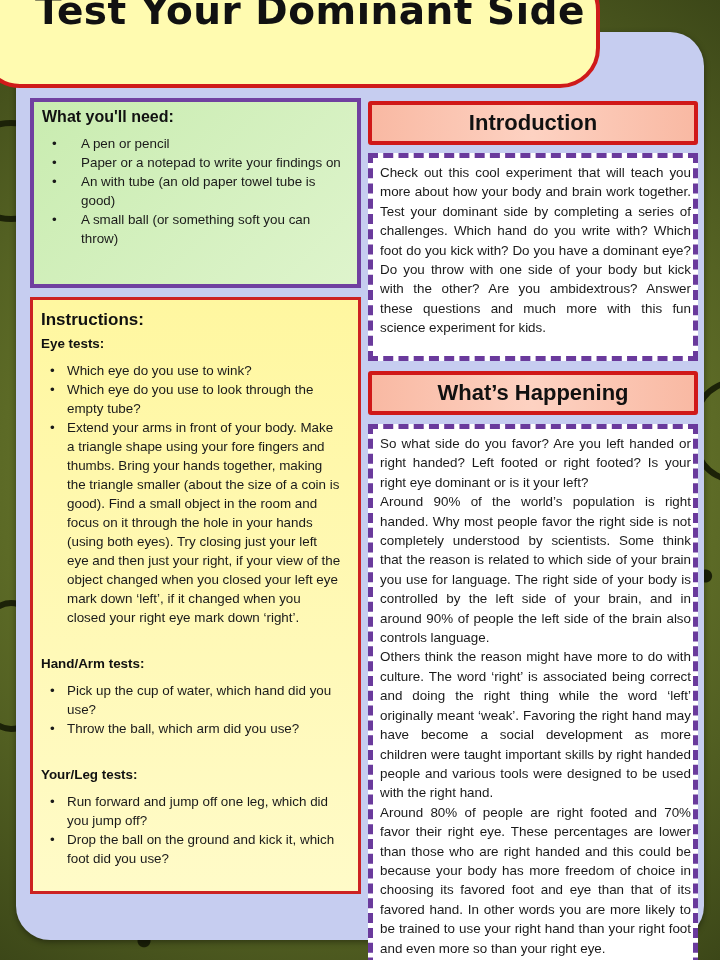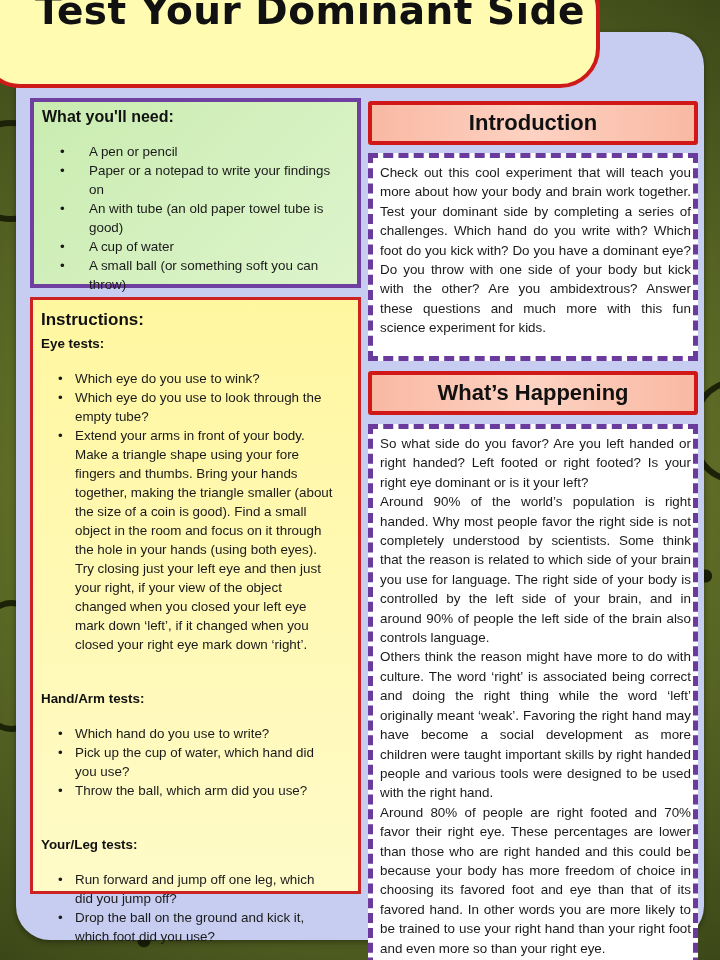--- a/index.html
+++ b/index.html
@@ -39,21 +39,21 @@
       font-size: 39px; color: #111; white-space: nowrap; letter-spacing: 0.5px;
     }
 
     .needs-box {
       position: absolute; left: 30px; top: 98px; width: 331px; height: 190px;
       box-sizing: border-box; border: 4px solid #7040a0;
       background: linear-gradient(135deg, #c9ecb0 0%, #def4cc 100%);
       padding: 4px 8px;
     }
     .box-heading { font-weight: bold; font-size: 16px; color: #111; margin: 2px 0 2px 0; }
-    ul.list { margin: 16px; padding: 0; list-style: none; }
+    ul.list { margin: 8px; padding: 0; list-style: none; }
     ul.list li { position: relative; font-size: 13.4px; line-height: 19px; color: #1a1a1a; }
     .needs-box ul.list li { padding-left: 31px; }
     .needs-box ul.list li::before { content: "•"; position: absolute; left: 2px; }
 
     .instr-box {
       position: absolute; left: 30px; top: 297px; width: 331px; height: 597px;
       box-sizing: border-box; border: 3px solid #cc2222;
       background: linear-gradient(180deg, #fff7a0 0%, #fff9b8 60%, #fffbc8 100%);
       padding: 8px 8px;
     }
@@ -91,39 +91,37 @@
 <div class="title-banner" style="left:-20px;top:-30px;">
 </div>
 <div class="title-text" style="top:-12px;">Test Your Dominant Side</div>
 
 <div class="needs-box">
   <div class="box-heading">What you'll need:</div>
   <ul class="list">
     <li>A pen or pencil</li>
     <li>Paper or a notepad to write your findings on</li>
     <li>An with tube (an old paper towel tube is good)</li>
-    <li>A cup of water</li>
     <li>A small ball (or something soft you can throw)</li>
   </ul>
 </div>
 
 <div class="instr-box">
   <div class="box-heading">Instructions:</div>
 
   <div class="sub-heading">Eye tests:</div>
   <ul class="list">
     <li>Which eye do you use to wink?</li>
     <li>Which eye do you use to look through the empty tube?</li>
     <li>Extend your arms in front of your body. Make a triangle shape using your fore fingers and thumbs. Bring your hands together, making the triangle smaller (about the size of a coin is good). Find a small object in the room and focus on it through the hole in your hands (using both eyes). Try closing just your left eye and then just your right, if your view of the object changed when you closed your left eye mark down ‘left’, if it changed when you closed your right eye mark down ‘right’.</li>
   </ul>
   <div class="gap"></div>
 
   <div class="sub-heading">Hand/Arm tests:</div>
   <ul class="list">
-    <li>Which hand do you use to write?</li>
     <li>Pick up the cup of water, which hand did you use?</li>
     <li>Throw the ball, which arm did you use?</li>
   </ul>
   <div class="gap"></div>
 
   <div class="sub-heading">Your/Leg tests:</div>
   <ul class="list">
     <li>Run forward and jump off one leg, which did you jump off?</li>
     <li>Drop the ball on the ground and kick it, which foot did you use?</li>
   </ul>

